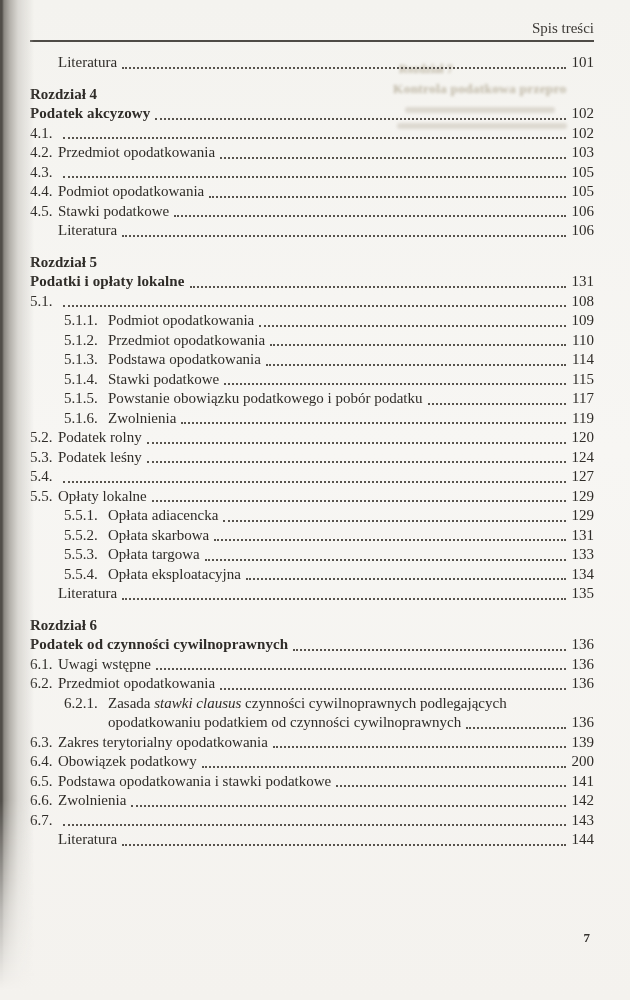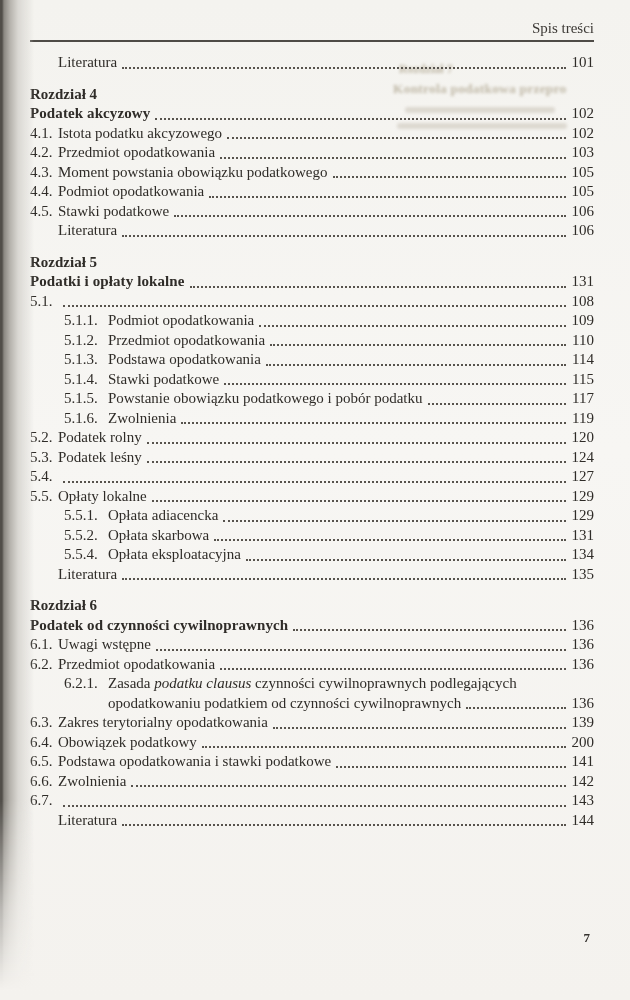--- a/index.html
+++ b/index.html
@@ -78,37 +78,35 @@
         <div class="entry chapter-title">
           <div class="line">
             <span class="txt"><span>Podatek akcyzowy</span></span>
             <span class="leader"></span>
             <span class="pg">102</span>
           </div>
         </div>
         <div class="entry item">
           <div class="line">
             <span class="num">4.1.</span>
-            <span class="txt"><span>Istota podatku akcyzowego</span></span>
             <span class="leader"></span>
             <span class="pg">102</span>
           </div>
         </div>
         <div class="entry item">
           <div class="line">
             <span class="num">4.2.</span>
             <span class="txt"><span>Przedmiot opodatkowania</span></span>
             <span class="leader"></span>
             <span class="pg">103</span>
           </div>
         </div>
         <div class="entry item">
           <div class="line">
             <span class="num">4.3.</span>
-            <span class="txt"><span>Moment powstania obowiązku podatkowego</span></span>
             <span class="leader"></span>
             <span class="pg">105</span>
           </div>
         </div>
         <div class="entry item">
           <div class="line">
             <span class="num">4.4.</span>
             <span class="txt"><span>Podmiot opodatkowania</span></span>
             <span class="leader"></span>
             <span class="pg">105</span>
@@ -238,20 +236,28 @@
         <div class="entry item lvl2">
           <div class="line">
             <span class="num">5.5.2.</span>
             <span class="txt"><span>Opłata skarbowa</span></span>
             <span class="leader"></span>
             <span class="pg">131</span>
           </div>
         </div>
         <div class="entry item lvl2">
           <div class="line">
+            <span class="num">5.5.3.</span>
+            <span class="txt"><span>Opłata targowa</span></span>
+            <span class="leader"></span>
+            <span class="pg">133</span>
+          </div>
+        </div>
+        <div class="entry item lvl2">
+          <div class="line">
             <span class="num">5.5.4.</span>
             <span class="txt"><span>Opłata eksploatacyjna</span></span>
             <span class="leader"></span>
             <span class="pg">134</span>
           </div>
         </div>
         <div class="entry plain">
           <div class="line">
             <span class="txt"><span>Literatura</span></span>
             <span class="leader"></span>
@@ -282,21 +288,21 @@
           <div class="line">
             <span class="num">6.2.</span>
             <span class="txt"><span>Przedmiot opodatkowania</span></span>
             <span class="leader"></span>
             <span class="pg">136</span>
           </div>
         </div>
         <div class="entry item lvl2">
           <div class="line">
             <span class="num">6.2.1.</span>
-            <span class="txt"><span>Zasada </span><span class="it">podatku clausus</span><span> czynności cywilnoprawnych podlegających</span></span>
+            <span class="txt"><span>Zasada </span><span class="it">stawki clausus</span><span> czynności cywilnoprawnych podlegających</span></span>
           </div>
           <div class="line">
             <span class="num"></span>
             <span class="txt"><span>opodatkowaniu podatkiem od czynności cywilnoprawnych</span></span>
             <span class="leader"></span>
             <span class="pg">136</span>
           </div>
         </div>
         <div class="entry item">
           <div class="line">

